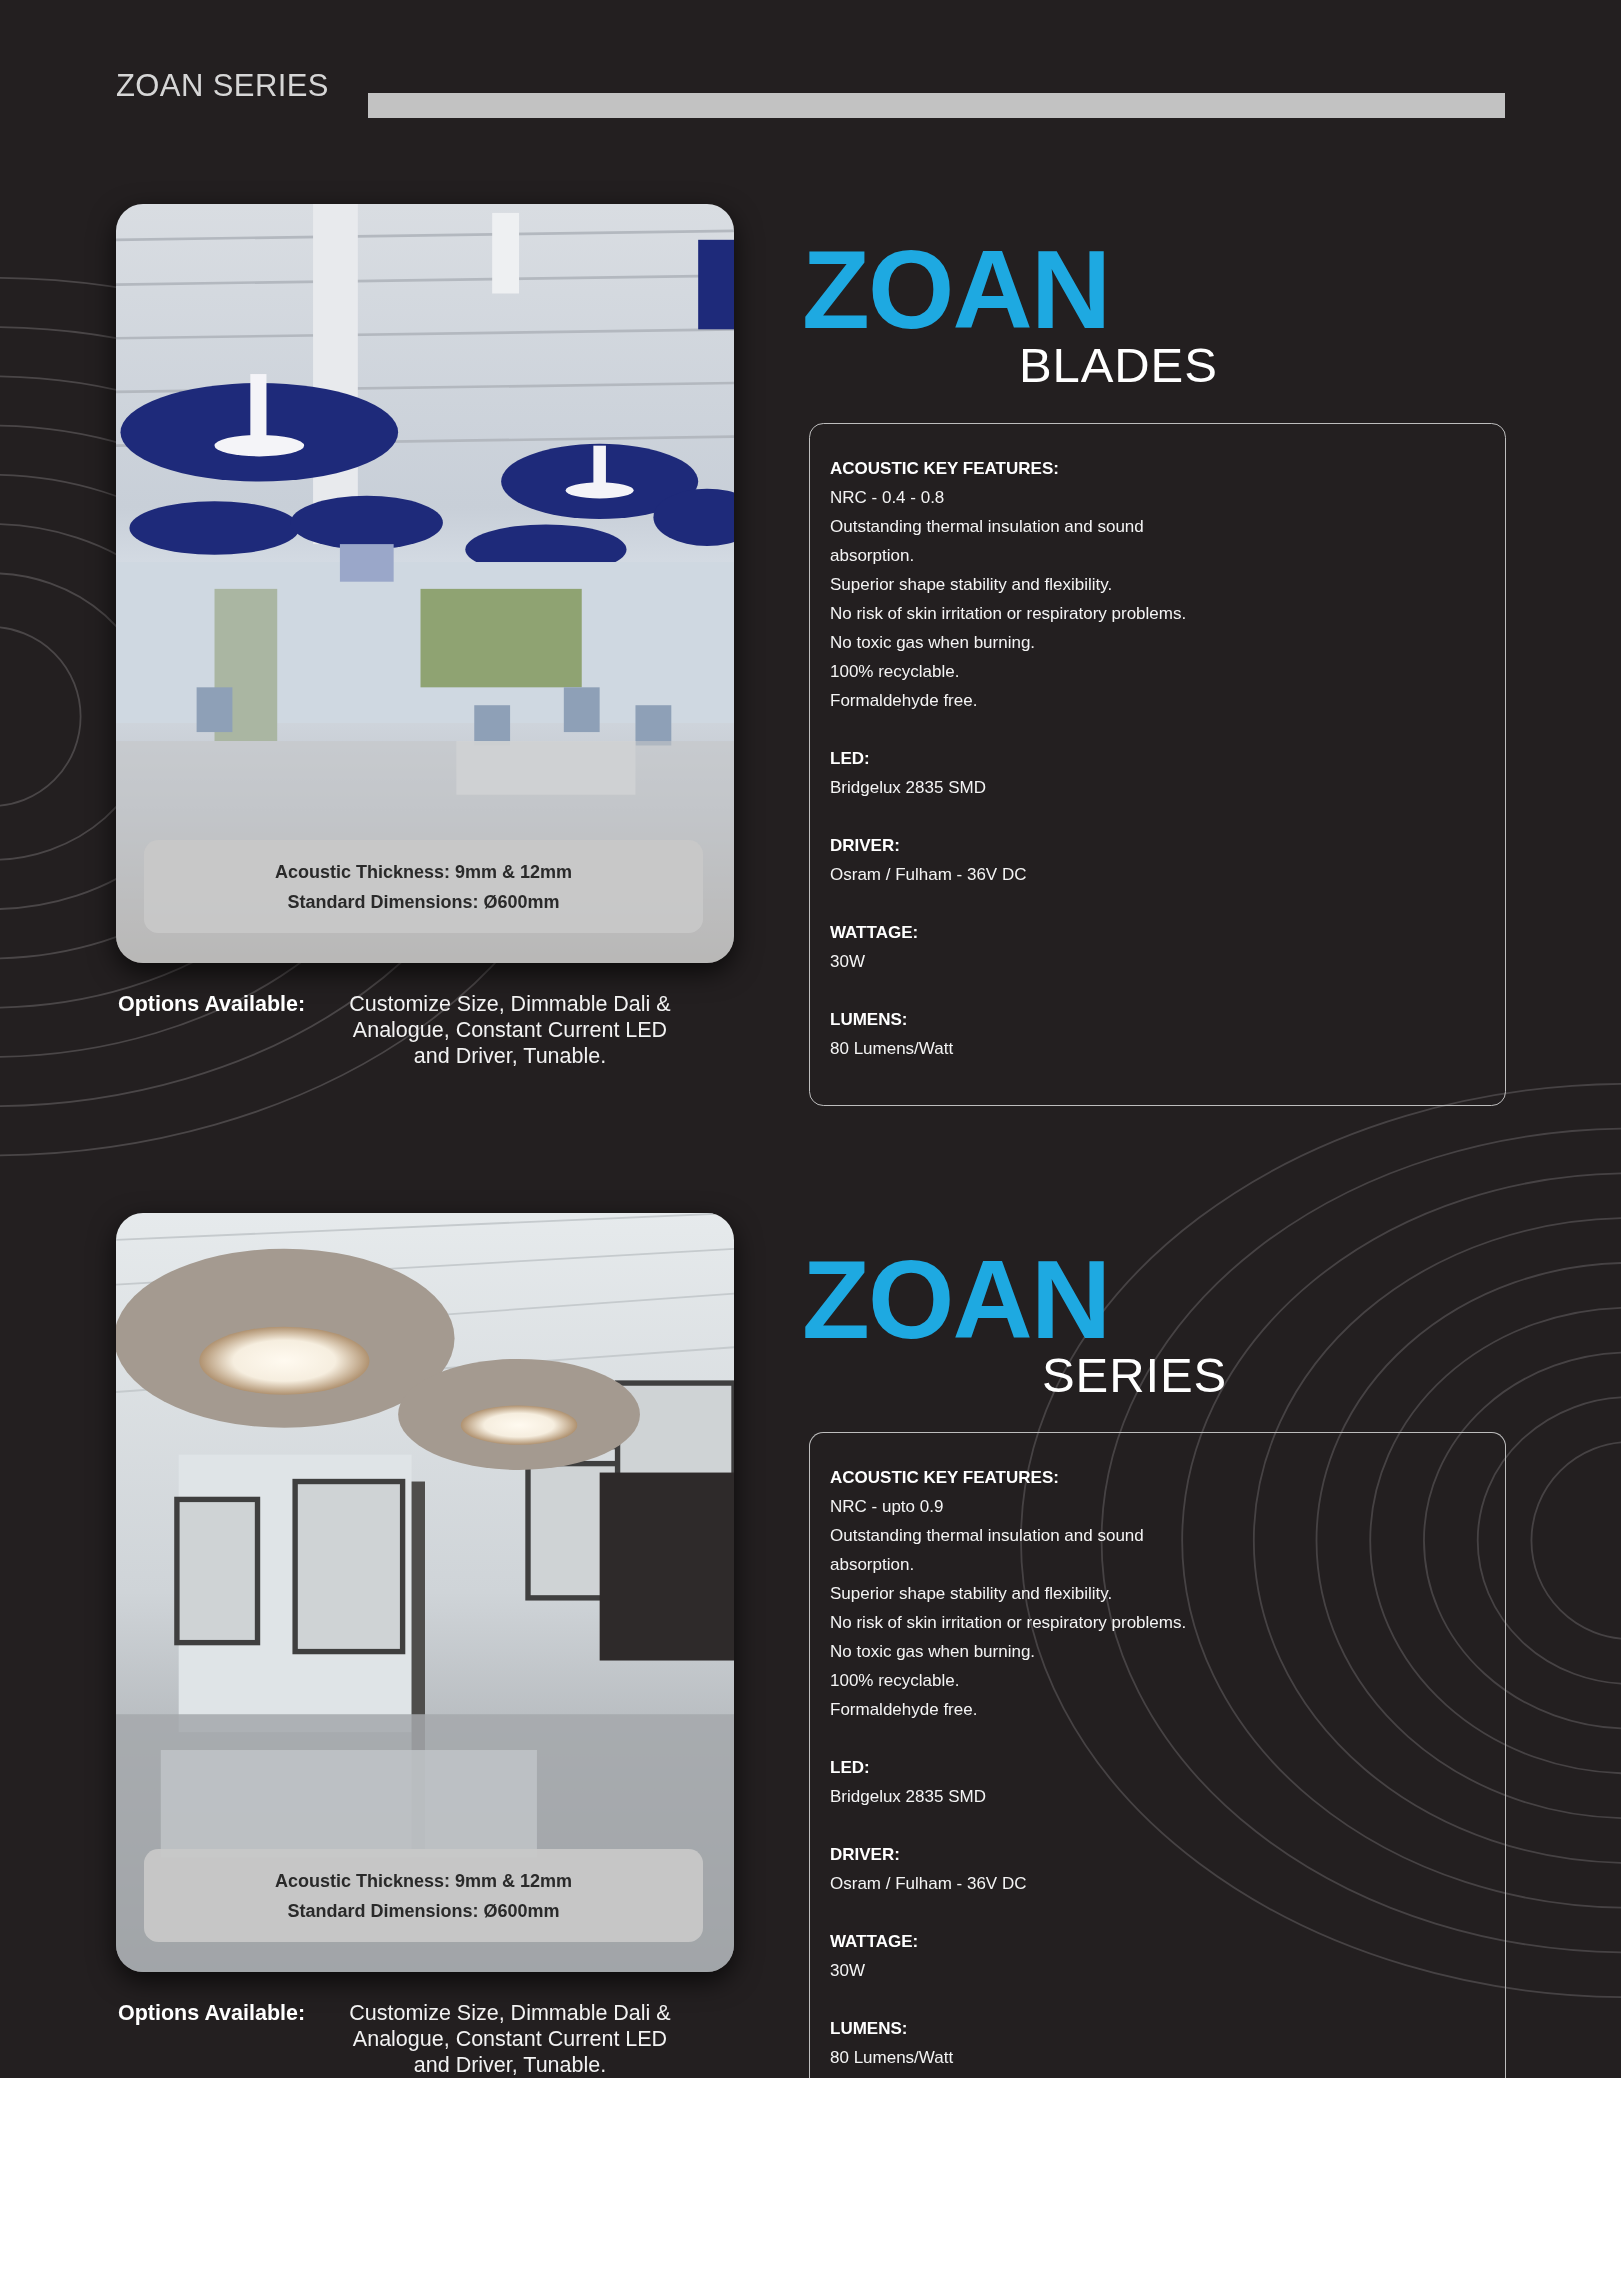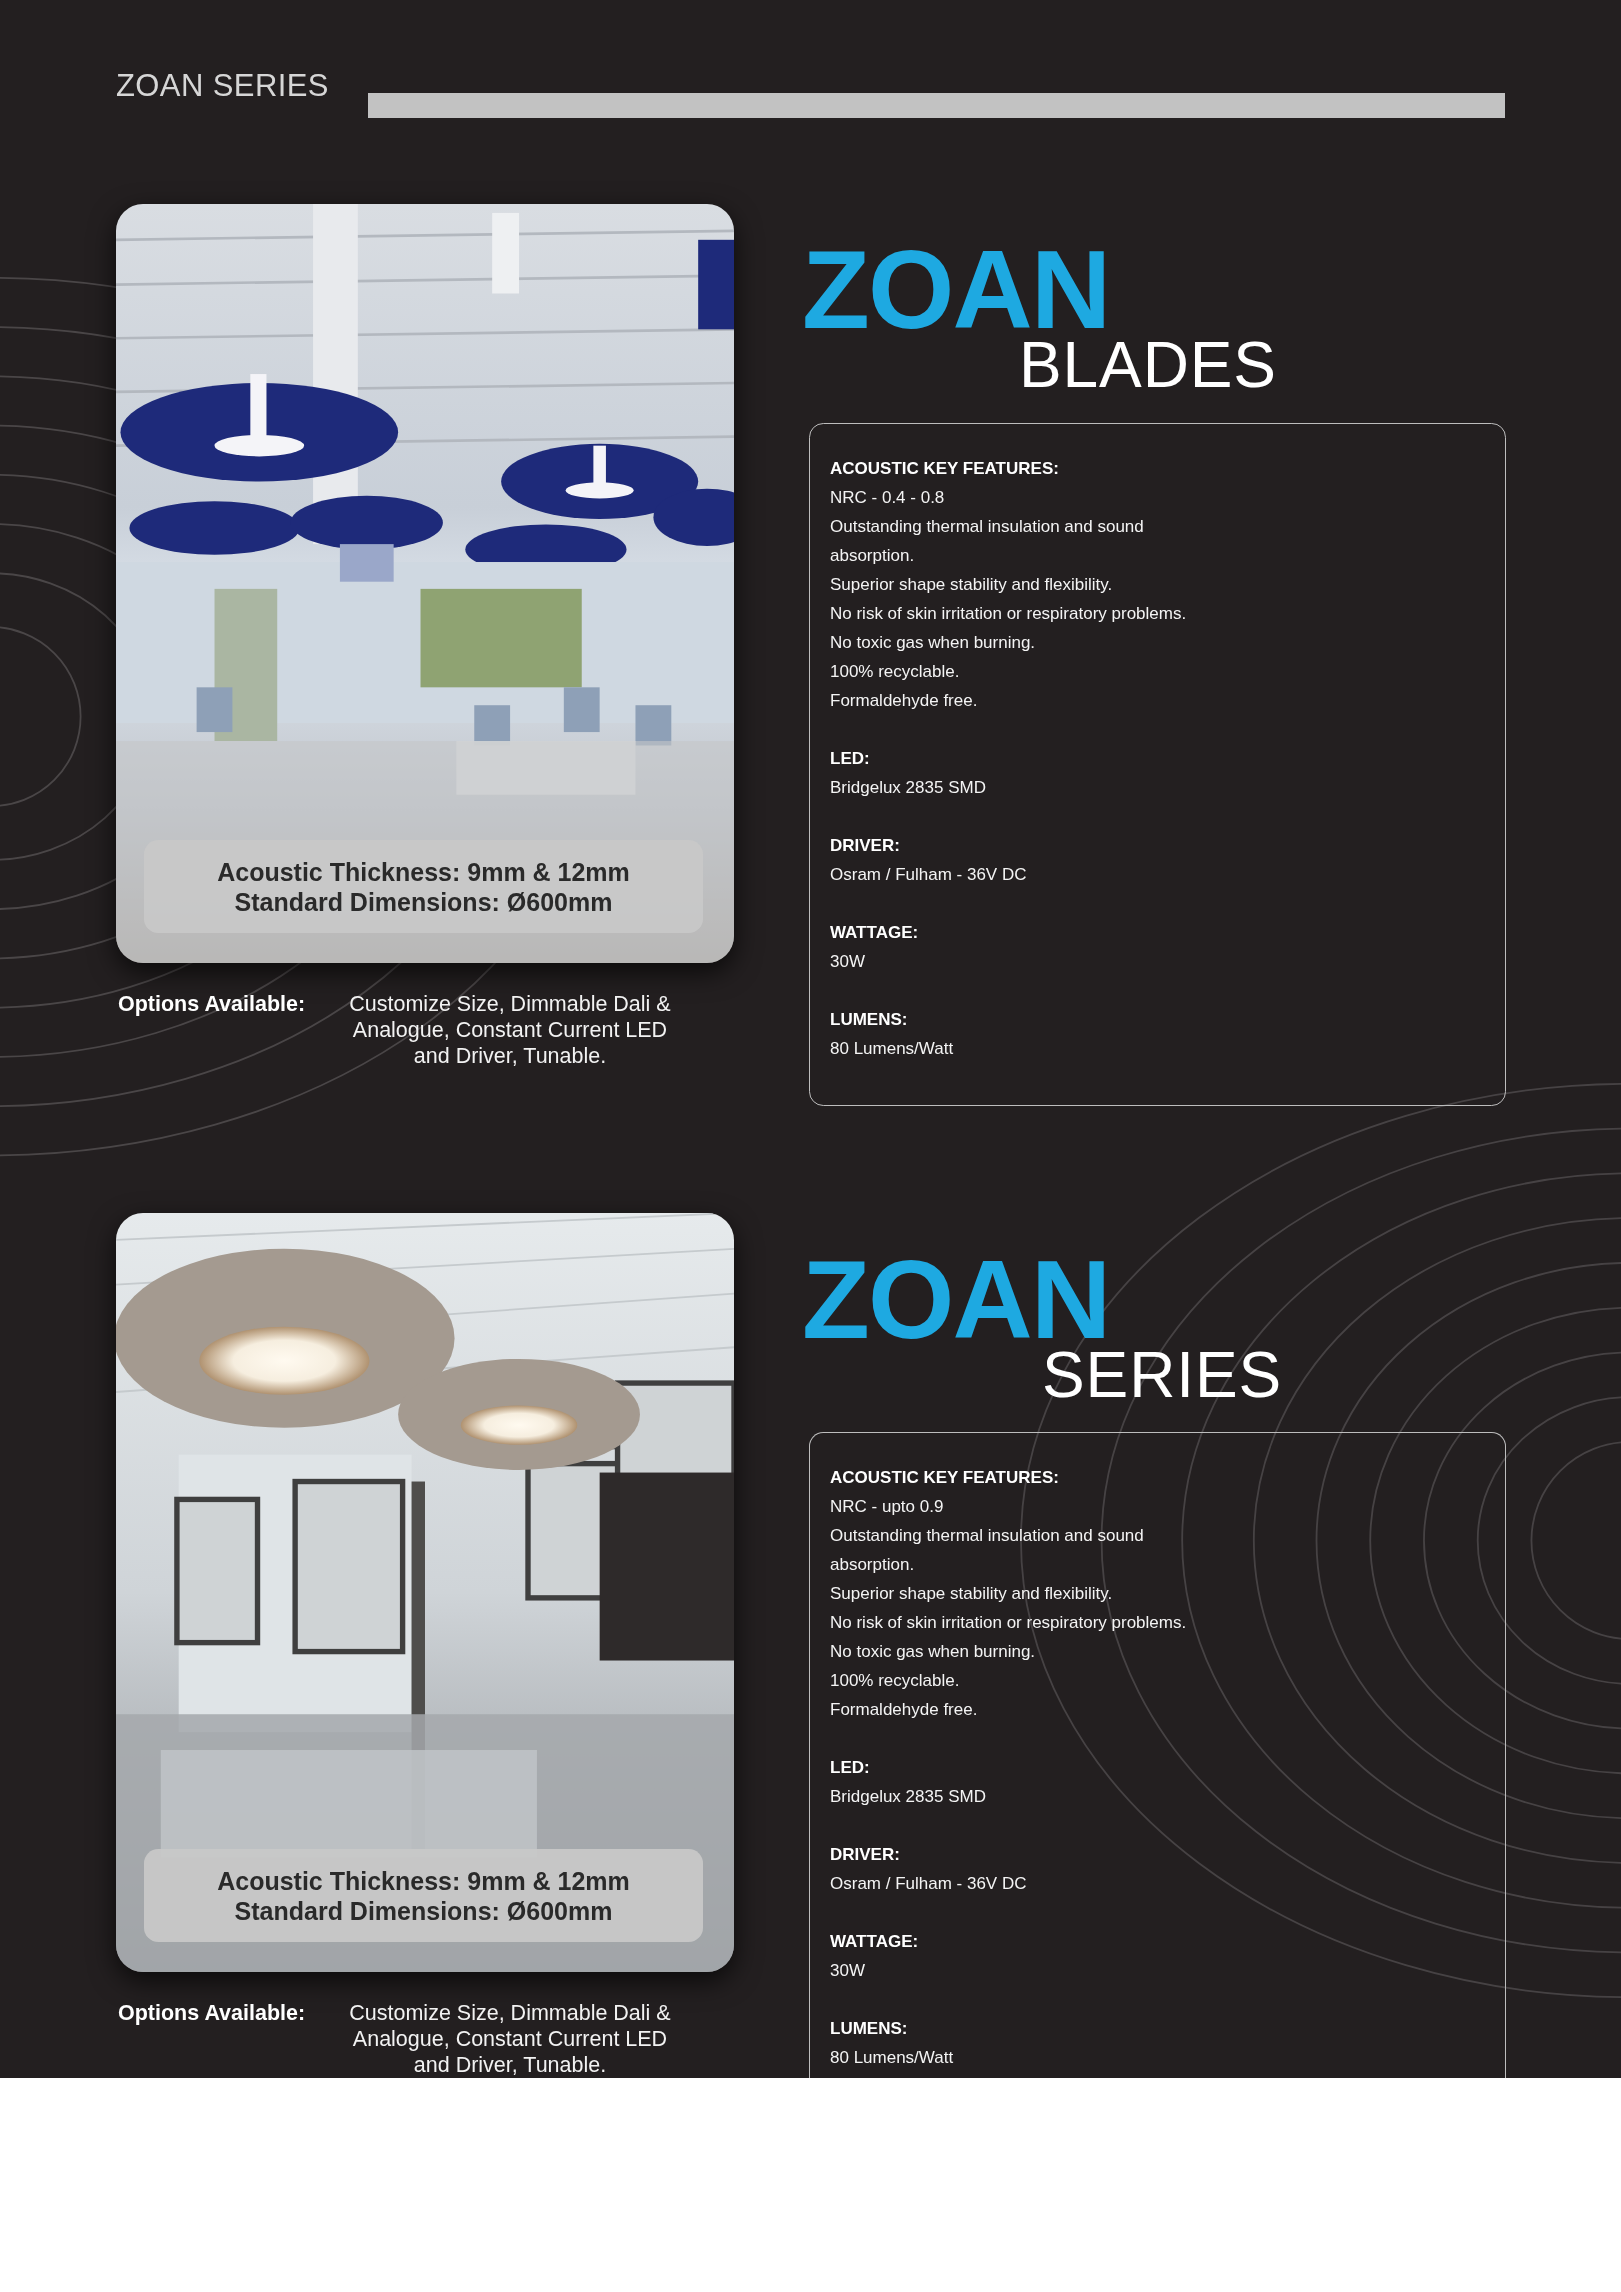--- a/index.html
+++ b/index.html
@@ -8,28 +8,28 @@
   .page { position:absolute; left:0; top:0; width:1621px; height:2078px; background:#231f20; overflow:hidden; }
   .rings { position:absolute; left:0; top:0; width:1621px; height:2078px; pointer-events:none; }
   .series-label { position:absolute; left:116px; top:68px; font-size:31px; color:#d6d6d6; letter-spacing:0.4px; }
   .series-bar { position:absolute; left:368px; top:93px; width:1137px; height:25px; background:#c2c2c2; }
 
   .photo { position:absolute; left:116px; width:618px; height:759px; border-radius:27px; overflow:hidden;
            box-shadow:0 9px 27px rgba(0,0,0,0.7); }
   .photo svg { position:absolute; left:0; top:0; width:100%; height:100%; }
   .spec-pill { position:absolute; left:28px; width:559px; height:93px; border-radius:14.3px; background:rgba(200,200,200,0.93);
                display:flex; flex-direction:column; align-items:center; justify-content:center; }
-  .spec-pill span { font-size:25px; color:#2a2a2a; font-weight:bold; line-height:30px; }
+  .spec-pill span { font-size:18px; color:#2a2a2a; font-weight:bold; line-height:30px; }
 
   .options { position:absolute; left:118px; width:627px; font-size:21.5px; line-height:26px; color:#f2f2f2; }
   .options .lbl { position:absolute; left:0; top:0; font-weight:bold; color:#ffffff; }
   .options .txt { position:absolute; left:204px; top:0; width:376px;text-align:center; }
 
   .title-zoan { position:absolute; left:802px; font-size:111px; font-weight:bold; color:#1ea9e1; letter-spacing:-1.8px; line-height:111px; }
-  .title-sub { position:absolute; font-size:64px; color:#ffffff; line-height:64px; letter-spacing:0.9px; }
+  .title-sub { position:absolute; font-size:49px; color:#ffffff; line-height:64px; letter-spacing:0.9px; }
 
   .spec-box { position:absolute; left:809px; width:695px; border:1.8px solid #bdbdbd; border-radius:14.3px; }
   .spec-box.open { border-bottom:none; border-bottom-left-radius:0; border-bottom-right-radius:0; }
   .spec-content { position:absolute; left:20px; top:29.6px; font-size:17px; line-height:29px; color:#f4f4f4; }
   .spec-content .h { font-weight:bold; color:#ffffff; }
   .spec-content .gap { height:29px; }
 </style>
 </head>
 <body>
 

